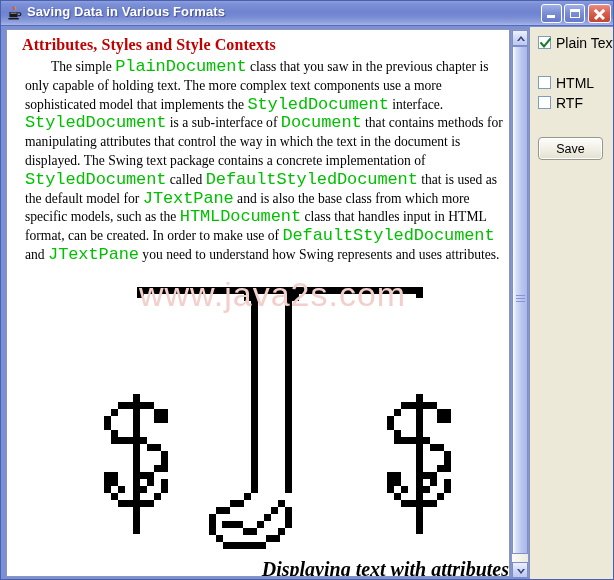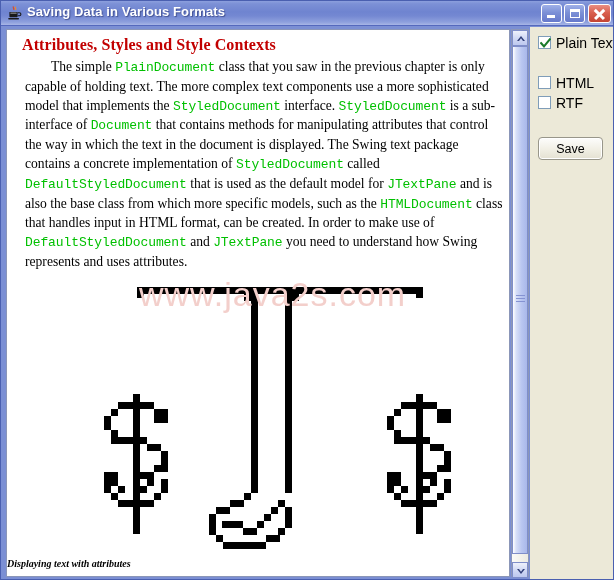--- a/index.html
+++ b/index.html
@@ -122,21 +122,21 @@
     width: 478px;
     font-family: "Liberation Serif", serif;
     font-size: 13.6px;
     line-height: 18.8px;
     color: #000000;
     text-align: left;
     text-indent: 26px;
   }
   #bodytext code {
     font-family: "Liberation Mono", monospace;
-    font-size: 13px;
+    font-size: 17px;
     color: #00c000;
     letter-spacing: -0.1px;
   }
 
   
   #figure {
     position: absolute;
     left: 38px; top: 249px;
     width: 466px; height: 276px;
     background-color: #ffffff;
@@ -156,23 +156,23 @@
     letter-spacing: 1px;
     white-space: nowrap;
     pointer-events: none;
     margin-left: 36px;
   }
 
   #caption {
     position: absolute;
     left: 0; top: 528px;
     width: 502px;
-    text-align: left;
+    text-align: right;
     font-family: "Liberation Serif", serif;
-    font-size: 10px;
+    font-size: 20px;
     font-weight: bold;
     font-style: italic;
     color: #000000;
   }
 
   
   #vscroll {
     position: absolute;
     left: 509px; top: 2px;
     width: 18px; height: 548px;

